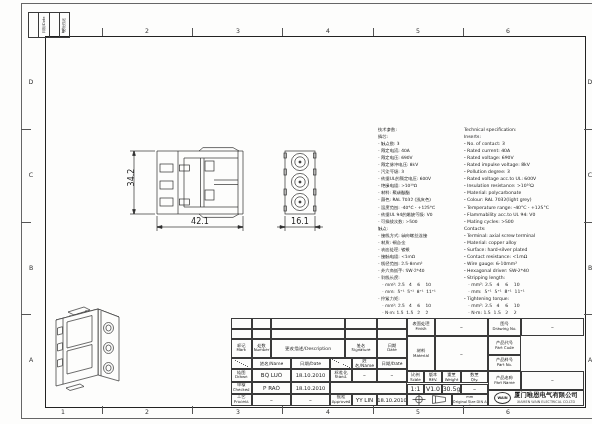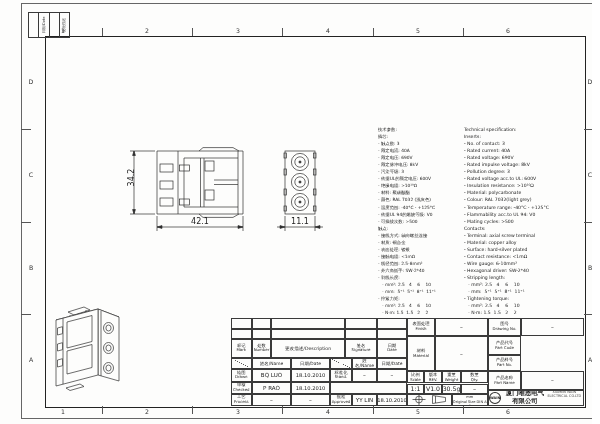--- a/index.html
+++ b/index.html
@@ -172,21 +172,21 @@
       <ellipse cx="108.5" cy="348" rx="5" ry="5.5"></ellipse>
         <ellipse cx="108.5" cy="348" rx="2.6" ry="3"></ellipse>
       <ellipse cx="108.5" cy="368" rx="5" ry="5.5"></ellipse>
         <ellipse cx="108.5" cy="368" rx="2.6" ry="3"></ellipse>
       <polygon points="66,388 80,384 84,386.5 70,390.5"></polygon>
     </g>
   </svg>
 
   <div class="dim" style="left:119px;top:173px;width:24px;transform:rotate(-90deg);">34.2</div>
   <div class="dim" style="left:186px;top:217px;width:28px;">42.1</div>
-  <div class="dim" style="left:287px;top:217px;width:26px;">11.1</div>
+  <div class="dim" style="left:287px;top:217px;width:26px;">16.1</div>
 
   <div class="spec" style="left:378px;top:126px;"><div>技术参数:</div><div>插芯:</div><div>- 触点数: 3</div><div>- 额定电流: 40A</div><div>- 额定电压: 690V</div><div>- 额定脉冲电压: 8kV</div><div>- 污染等级: 3</div><div>- 依据UL的额定电压: 600V</div><div>- 绝缘电阻: &gt;10¹⁰Ω</div><div>- 材料: 聚碳酸酯</div><div>- 颜色: RAL 7032 (浅灰色)</div><div>- 温度范围: -40°C - +125°C</div><div>- 依据UL 94的燃烧等级: V0</div><div>- 可插拔次数: &gt;500</div><div>触点:</div><div>- 接线方式: 轴向螺丝连接</div><div>- 材质: 铜合金</div><div>- 表面处理: 镀银</div><div>- 接触电阻: &lt;1mΩ</div><div>- 线径范围: 2.5-8mm²</div><div>- 外六角扳手: SW-2*40</div><div>- 剥线长度:</div><div>   · mm²: 2.5   4    6    10</div><div>   · mm:  5⁺¹  5⁺¹  8⁺¹  11⁺¹</div><div>- 拧紧力矩:</div><div>   · mm²: 2.5   4    6    10</div><div>   · N·m: 1.5  1.5   2    2</div></div>
   <div class="spec" style="left:464px;top:126px;font-size:4.55px;"><div>Technical specification:</div><div>Inserts:</div><div>- No. of contact: 3</div><div>- Rated current: 40A</div><div>- Rated voltage: 690V</div><div>- Rated impulse voltage: 8kV</div><div>- Pollution degree: 3</div><div>- Rated voltage acc.to UL: 600V</div><div>- Insulation resistance: &gt;10¹⁰Ω</div><div>- Material: polycarbonate</div><div>- Colour: RAL 7032(light grey)</div><div>- Temperature range: -40°C - +125°C</div><div>- Flammability acc.to UL 94: V0</div><div>- Mating cycles: &gt;500</div><div>Contacts:</div><div>- Terminal: axial screw terminal</div><div>- Material: copper alloy</div><div>- Surface: hard-silver plated</div><div>- Contact resistance: &lt;1mΩ</div><div>- Wire gauge: 6-10mm²</div><div>- Hexagonal driver: SW-2*40</div><div>- Stripping length:</div><div>   · mm²: 2.5   4    6    10</div><div>   · mm:  5⁺¹  5⁺¹  8⁺¹  11⁺¹</div><div>- Tightening torque:</div><div>   · mm²: 2.5   4    6    10</div><div>   · N·m: 1.5  1.5   2    2</div></div>
 
   <div class="cell" style="left:230.5px;top:318px;width:21.5px;height:10.5px;"></div>
   <div class="cell" style="left:252px;top:318px;width:19px;height:10.5px;"></div>
   <div class="cell" style="left:271px;top:318px;width:74px;height:10.5px;"></div>
   <div class="cell" style="left:345px;top:318px;width:32px;height:10.5px;"></div>
   <div class="cell" style="left:377px;top:318px;width:30px;height:10.5px;"></div>
   <div class="cell" style="left:230.5px;top:328.5px;width:21.5px;height:10.5px;"></div>
@@ -316,19 +316,19 @@
     <span class="en">Part No.</span>
   </div>
   <div class="cell lbl" style="left:488px;top:371.3px;width:33px;height:18.4px;">
     <span class="cn">产品名称</span>
     <span class="en">Part Name</span>
   </div>
   <div class="cell val" style="left:521px;top:371.3px;width:63px;height:18.4px;">–</div>
 
   <div class="cell" style="left:488px;top:389.7px;width:96px;height:16.3px;gap:3px;">
     <span style="display:inline-flex;align-items:center;justify-content:center;width:15px;height:10px;border:0.8px solid #2e2e2e;border-radius:50%;font-size:3.4px;font-weight:bold;">WAIN</span>
-    <span style="display:inline-flex;flex-direction:row;line-height:1.2;">
+    <span style="display:inline-flex;flex-direction:column;line-height:1.2;align-items:center;">
       <span style="font-size:6.4px;font-weight:bold;">厦门唯恩电气有限公司</span>
       <span style="font-size:3.4px;color:#444;">XIAMEN WAIN ELECTRICAL CO.LTD</span>
     </span>
   </div>
 
 </div>
 
 </body></html>

